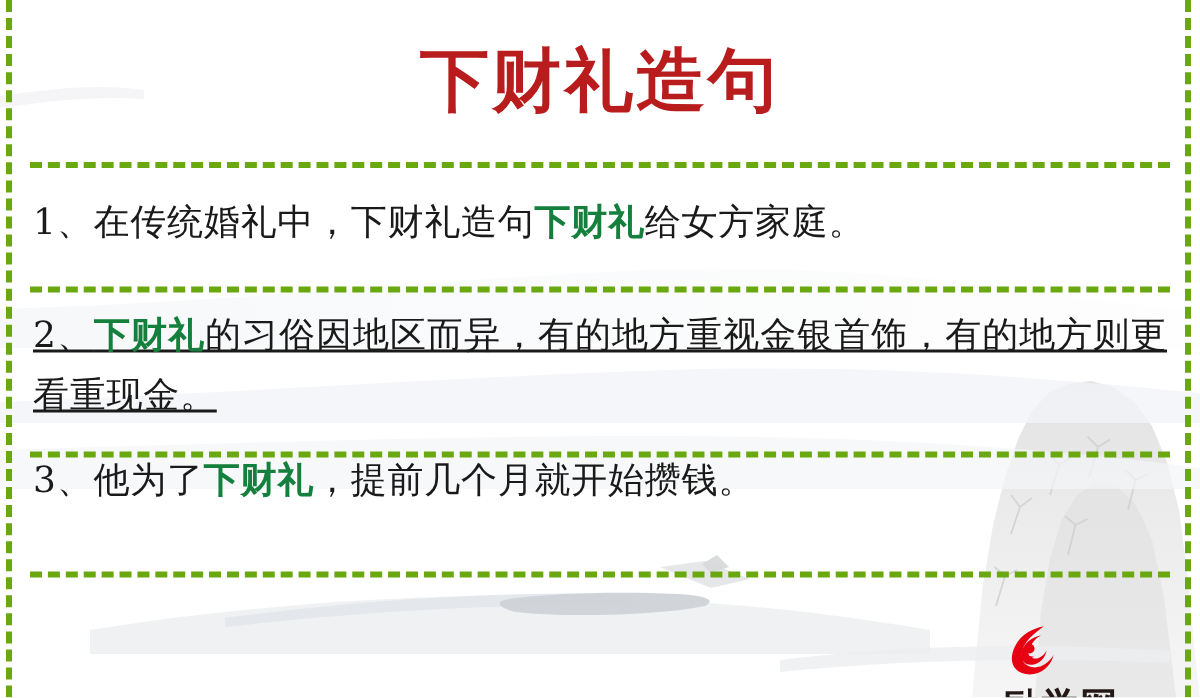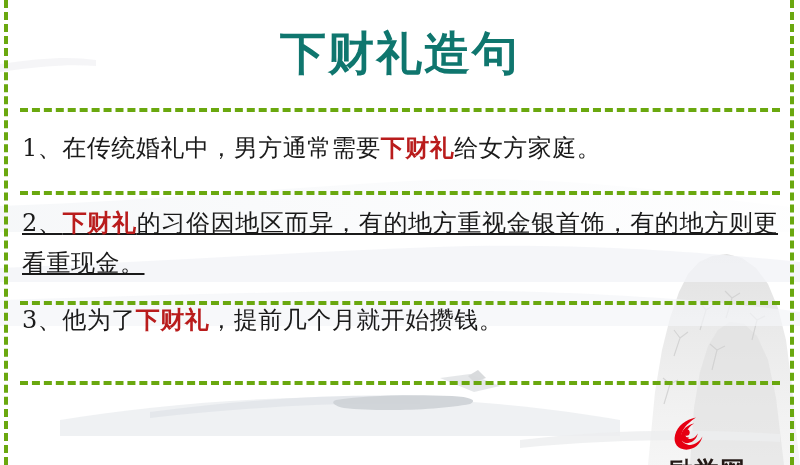--- a/index.html
+++ b/index.html
@@ -57,21 +57,21 @@
   
   .title {
     position: absolute;
     top: 18px;
     left: 0;
     width: 800px;
     text-align: center;
     font-size: 46px;
     line-height: 70px;
     font-weight: bold;
-    color: #0f766e;
+    color: #b91c1c;
     letter-spacing: 2px;
     z-index: 4;
     font-family: "DejaVu Serif", "Liberation Serif", serif;
   }
 
   
   .sentences {
     position: absolute;
     top: 118px;
     left: 22px;
@@ -83,21 +83,21 @@
     line-height: 40px;
     color: #1a1a1a;
     text-align: justify;
     letter-spacing: 0.5px;
   }
   .s1 { position: absolute; top: 10px;  left: 0; width: 756px; }
   .s2 { position: absolute; top: 85px;  left: 0; width: 756px; text-decoration: underline; }
   .s3 { position: absolute; top: 182px; left: 0; width: 756px; }
 
   .kw {
-    color: #b91c1c;
+    color: #15803d;
     font-weight: bold;
   }
 
   
   .logo {
     position: absolute;
     left: 668px;
     top: 414px;
     width: 120px;
     height: 44px;
@@ -173,21 +173,21 @@
   <div class="hr-dash hr-1"></div>
   <div class="hr-dash hr-2"></div>
   <div class="hr-dash hr-3"></div>
   <div class="hr-dash hr-4"></div>
 
   <div class="title">下财礼造句</div>
 
   <div class="sentences">
 
     <div class="sentence s1">
-      <span>1、</span><span>在传统婚礼中，男方通常需要</span><span class="kw">下财礼</span><span>给女方家庭。</span>
+      <span>1、</span><span>在传统婚礼中，下财礼造句</span><span class="kw">下财礼</span><span>给女方家庭。</span>
     </div>
 
     <div class="sentence s2">
       <span>2、</span><span></span><span class="kw">下财礼</span><span>的习俗因地区而异，有的地方重视金银首饰，有的地方则更看重现金。</span>
     </div>
 
     <div class="sentence s3">
       <span>3、</span><span>他为了</span><span class="kw">下财礼</span><span>，提前几个月就开始攒钱。</span>
     </div>
 

